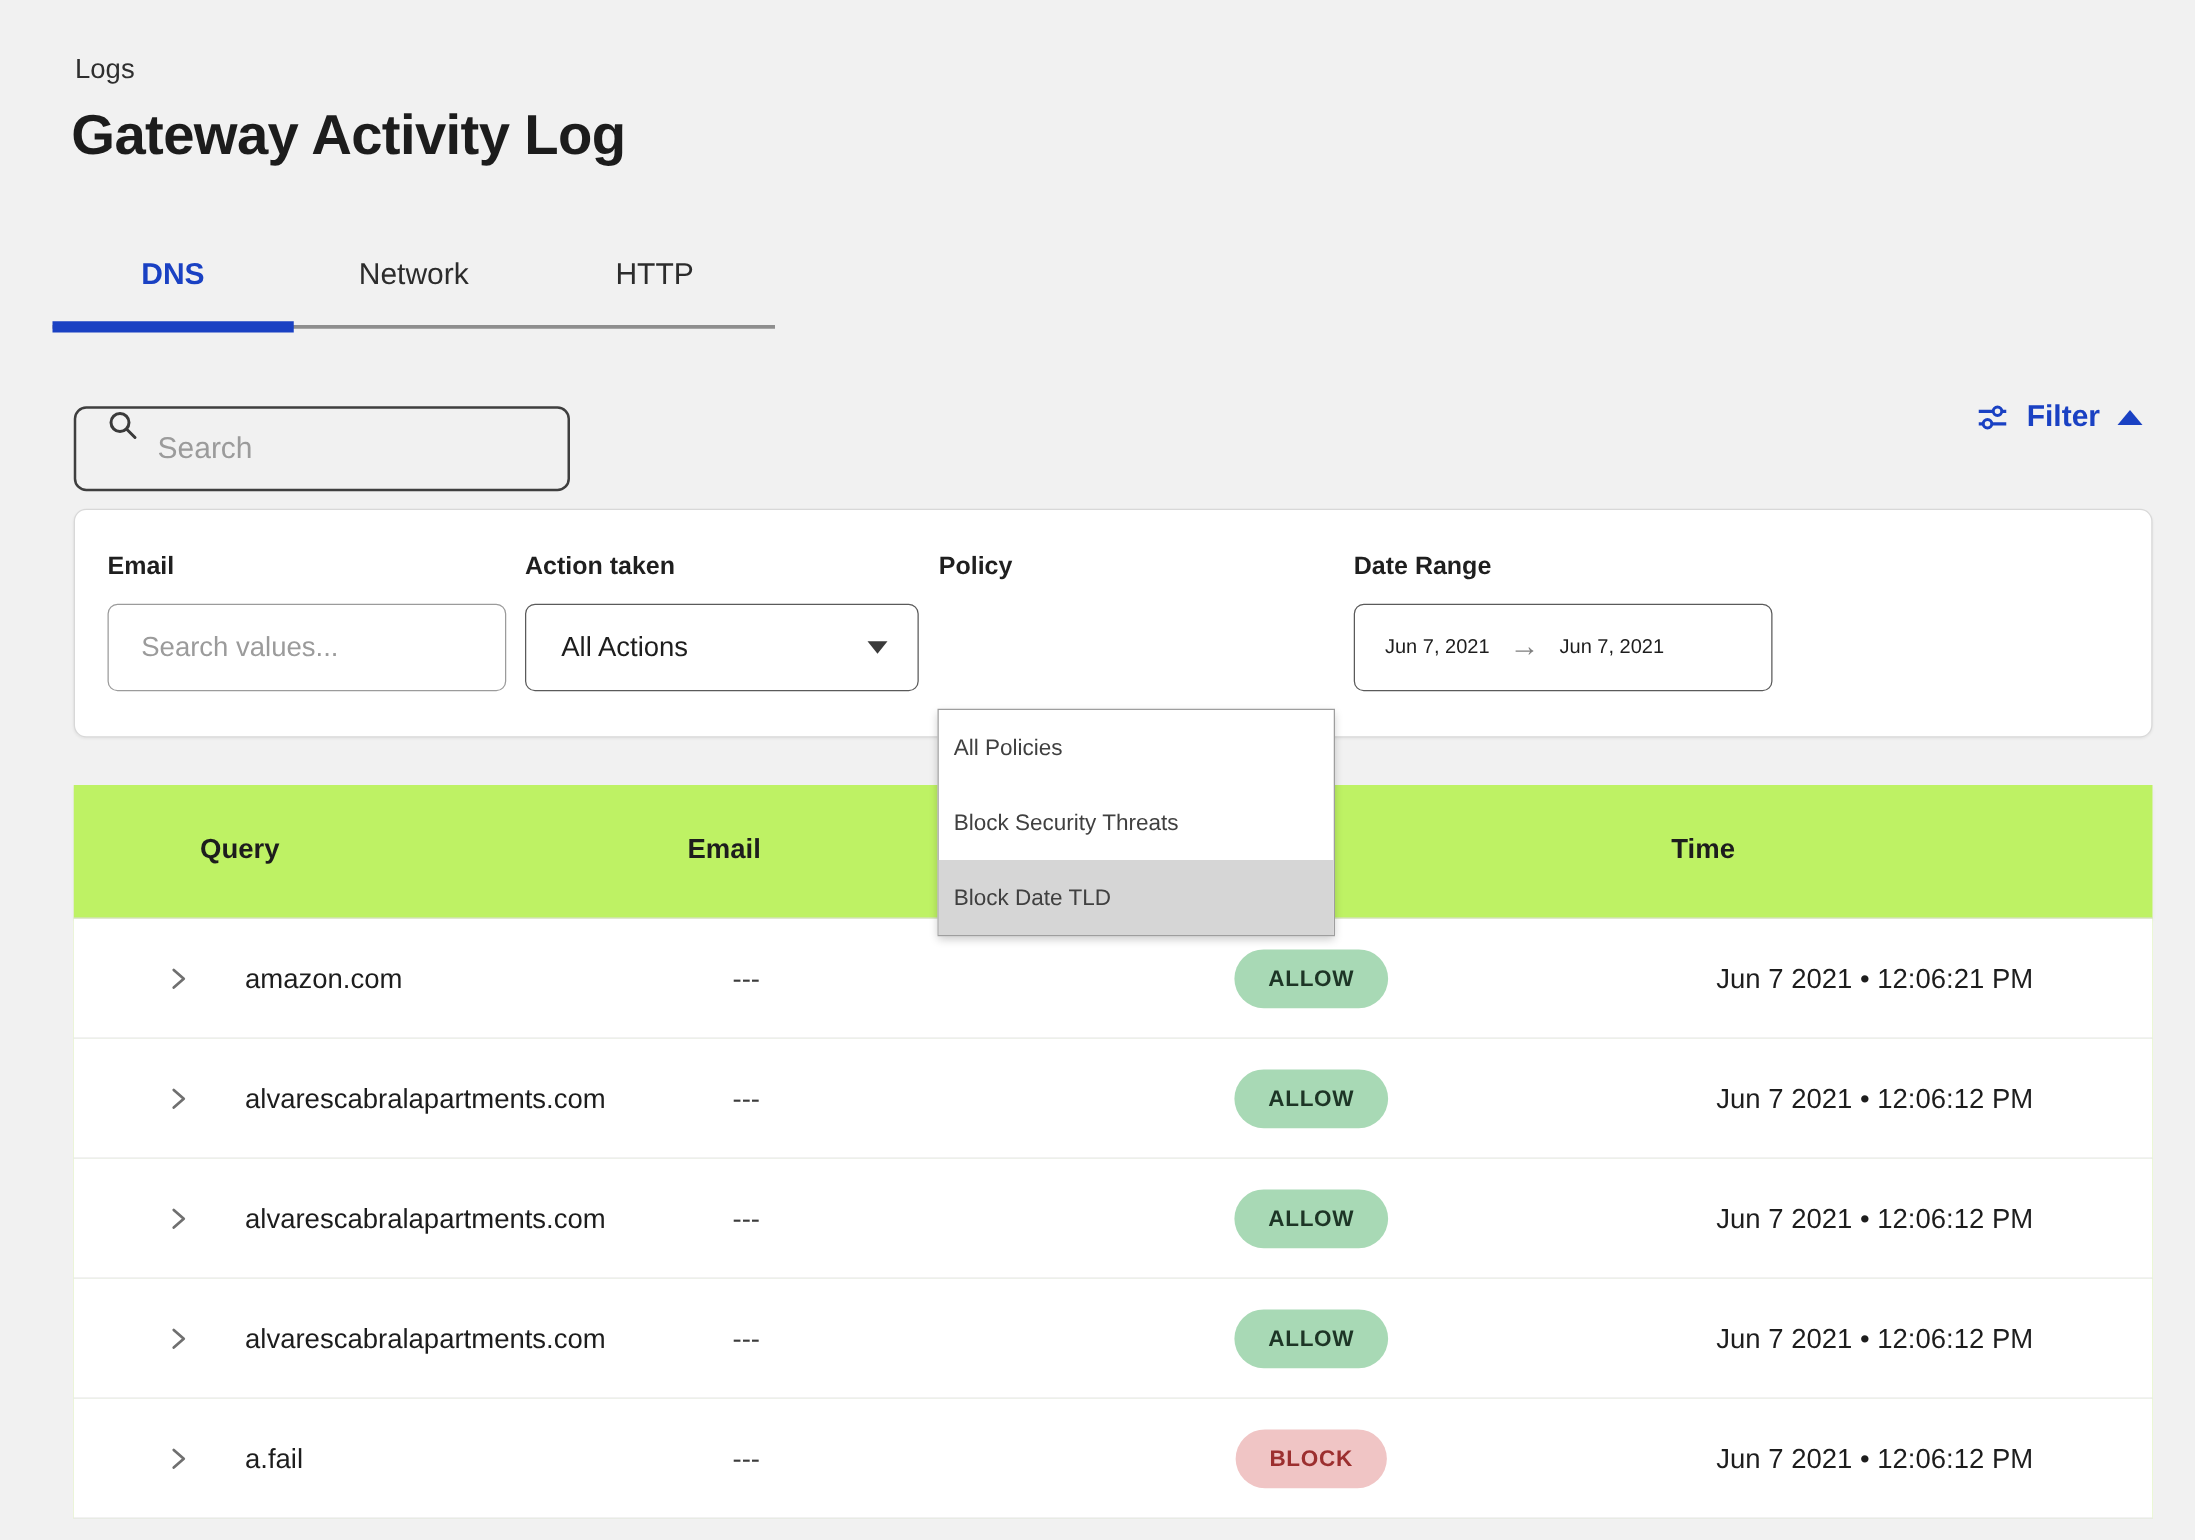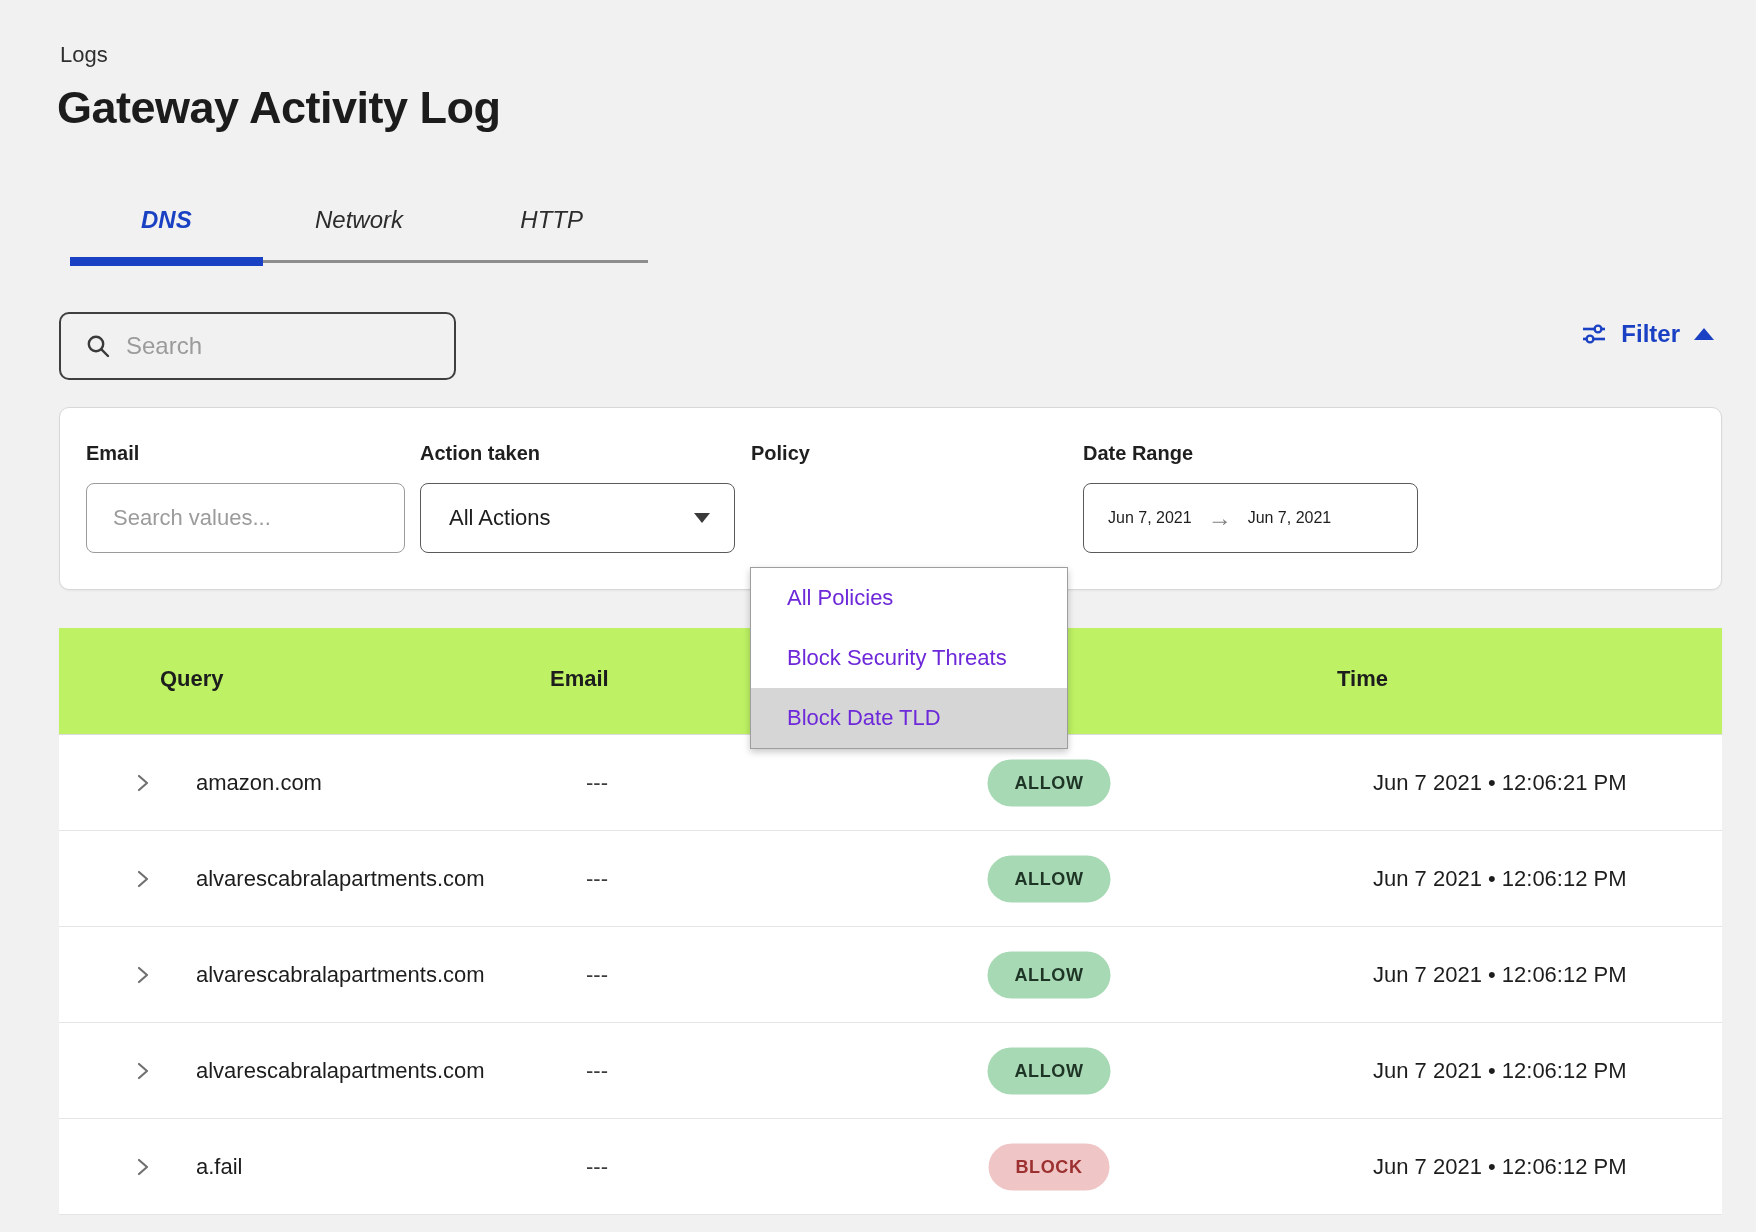--- a/index.html
+++ b/index.html
@@ -4,29 +4,29 @@
 <style>
   * { margin:0; padding:0; box-sizing:border-box; }
   html,body { background:#f1f1f1; }
   body { font-family:"Liberation Sans","DejaVu Sans",sans-serif; color:#1d1d1d; }
   .page { position:relative; width:1756px; height:1232px; background:#f1f1f1; overflow:hidden; }
 
   .breadcrumb { position:absolute; left:60px; top:42px; font-size:22px; color:#2f2f2f; }
   .page-title { position:absolute; left:57px; top:82px; font-size:45px; font-weight:600; letter-spacing:-0.5px; color:#1c1c1c; }
 
   
-  .tabs { position:absolute; left:70px; top:200px; width:578px;font-style:italic; }
+  .tabs { position:absolute; left:42px; top:200px; width:578px; }
   .tab-row { display:flex; }
   .tab { flex:1; text-align:center; font-size:24px; color:#2c2c2c; padding:6px 0 26px 0; cursor:pointer; }
   .tab.active { color:#1a41c3; font-weight:700; }
   .tab-line { position:relative; width:100%; height:3px; background:#8e8e8e; }
   .tab-indicator { position:absolute; left:0; top:-3px; width:193px; height:9px; background:#1a41c3; }
 
   
-  .search-box { position:absolute; left:59px; top:312px; width:397px; height:68px; border:2px solid #3f3f3f; border-radius:10px; display:flex; align-items:center; background:transparent; }
+  .search-box { position:absolute; left:59px; top:325px; width:397px; height:68px; border:2px solid #3f3f3f; border-radius:10px; display:flex; background:transparent; }
   .search-box input { border:none; outline:none; background:transparent; font-size:24px; color:#1d1d1d; width:300px; font-family:inherit; }
   .search-box input::placeholder { color:#9b9b9b; }
   .search-glyph { margin:0 14px 0 24px; display:flex; }
 
   .filter-toggle { position:absolute; right:42px; top:320px; display:flex; align-items:center; gap:14px; cursor:pointer; }
   .filter-label { font-size:24px; font-weight:700; color:#1a41c3; }
   .caret-up { width:0; height:0; border-left:10px solid transparent; border-right:10px solid transparent; border-bottom:12px solid #1a41c3; }
 
   
   .filter-panel { position:absolute; left:59px; top:407px; width:1663px; height:183px; background:#ffffff; border:1px solid #d8d8d8; border-radius:10px; box-shadow:0 1px 2px rgba(0,0,0,0.05); }
@@ -44,21 +44,21 @@
   .select .sel-text { font-size:22px; color:#1d1d1d; }
   .select.focused { border:2px solid #1a41c3; }
   .select.focused .sel-text { color:#555555; }
   .caret-down { width:0; height:0; border-left:8px solid transparent; border-right:8px solid transparent; border-top:10px solid #3a3a3a; }
   .date-range { border:1.5px solid #5a5a5a; padding:0 18px 0 24px; gap:16px; cursor:pointer; }
   .date-range .date-val { font-size:16px; color:#1d1d1d; white-space:nowrap; }
   .date-range .arrow { font-size:24px; color:#808080; }
 
   
   .dropdown { position:absolute; left:750px; top:567px; width:318px; background:#fff; border:1px solid #9e9e9e; box-shadow:0 3px 7px rgba(0,0,0,0.22); z-index:20; }
-  .dropdown .option { height:60px; display:flex; align-items:center; padding-left:36px; font-size:22px; color:#6d28d9; cursor:pointer; }
+  .dropdown .option { height:60px; display:flex; align-items:center; padding-left:12px; font-size:18px; color:#404040; cursor:pointer; }
   .dropdown .option.highlighted { background:#d6d6d6; }
 
   
   .log-table { position:absolute; left:59px; top:628px; width:1663px; background:#bef264; }
   .thead { position:relative; height:107px; border-bottom:1px solid #dcdcdc; box-shadow:0 2px 3px rgba(0,0,0,0.04); }
   .th { position:absolute; top:38px; font-size:22px; font-weight:700; color:#1d1d1d; }
   .th-query { left:101px; } .th-email { left:491px; } .th-time { left:1278px; }
   .trow { position:relative; height:96px; border-bottom:1px solid #e5e5e5; background:#fff; }
   .cell { position:absolute; top:50%; transform:translateY(-50%); font-size:22px; color:#1d1d1d; white-space:nowrap;margin-left:36px; }
   .cell-expand { left:38px; width:24px; height:24px; cursor:pointer; display:flex; align-items:center; }

